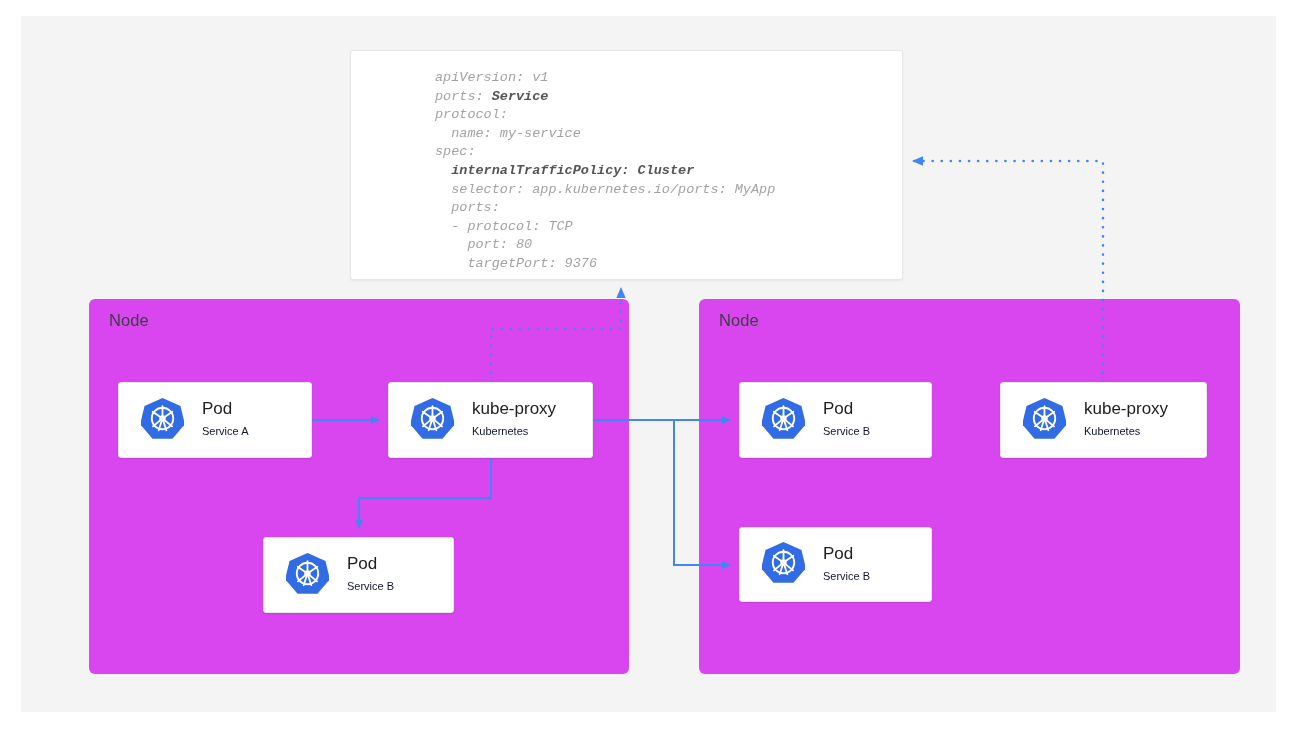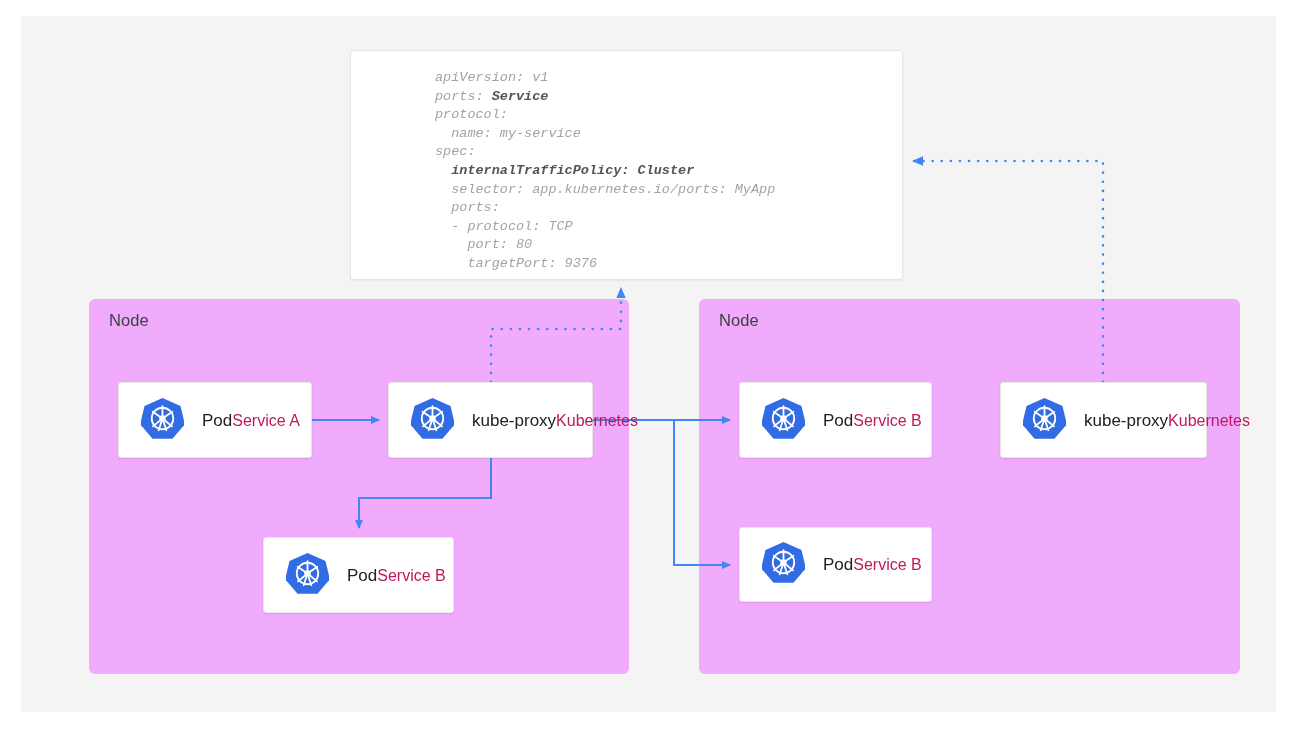--- a/index.html
+++ b/index.html
@@ -52,21 +52,21 @@
   }
   #yaml-code .em {
     font-weight: bold;
     color: #555555;
     font-family: Liberation Mono, monospace;
   }
 
   
   .node-box {
     position: absolute;
-    background: #f0abfc;
+    background: #d946ef;
     border-radius: 6px;
   }
   #node-left  { left: 68px;  top: 283px; width: 540px; height: 375px; }
   #node-right { left: 678px; top: 283px; width: 541px; height: 375px; }
   .node-label {
     position: absolute;
     left: 20px;
     top: 12px;
     font-size: 16.5px;
     color: #3c4043;
@@ -82,30 +82,30 @@
     box-shadow: 0 1px 2px rgba(0,0,0,0.10);
     box-sizing: border-box;
     display: flex;
     align-items: center;
   }
   .card .k8s-logo {
     flex: 0 0 auto;
     margin-left: 22px;
     margin-right: 18px;
   }
-  .card-text { display: flex; flex-direction: row; justify-content: space-between; }
+  .card-text { display: flex; flex-direction: column; justify-content: space-between; }
   .card-title {
     font-size: 17px;
     color: #202124;
     line-height: 23px;
     white-space: nowrap;
   }
   .card-sub {
-    font-size: 16px;
-    color: #be185d;
+    font-size: 11px;
+    color: #0f172a;
     line-height: 23px;
     white-space: nowrap;
   }
 
   #pod-service-a      { left: 97px;  top: 366px; width: 194px; height: 76px; }
   #kube-proxy-left    { left: 367px; top: 366px; width: 205px; height: 76px; }
   #pod-service-b-left { left: 242px; top: 521px; width: 191px; height: 76px; }
   #pod-service-b-top  { left: 718px; top: 366px; width: 193px; height: 76px; }
   #pod-service-b-bot  { left: 718px; top: 511px; width: 193px; height: 75px; }
   #kube-proxy-right   { left: 979px; top: 366px; width: 207px; height: 76px; }

